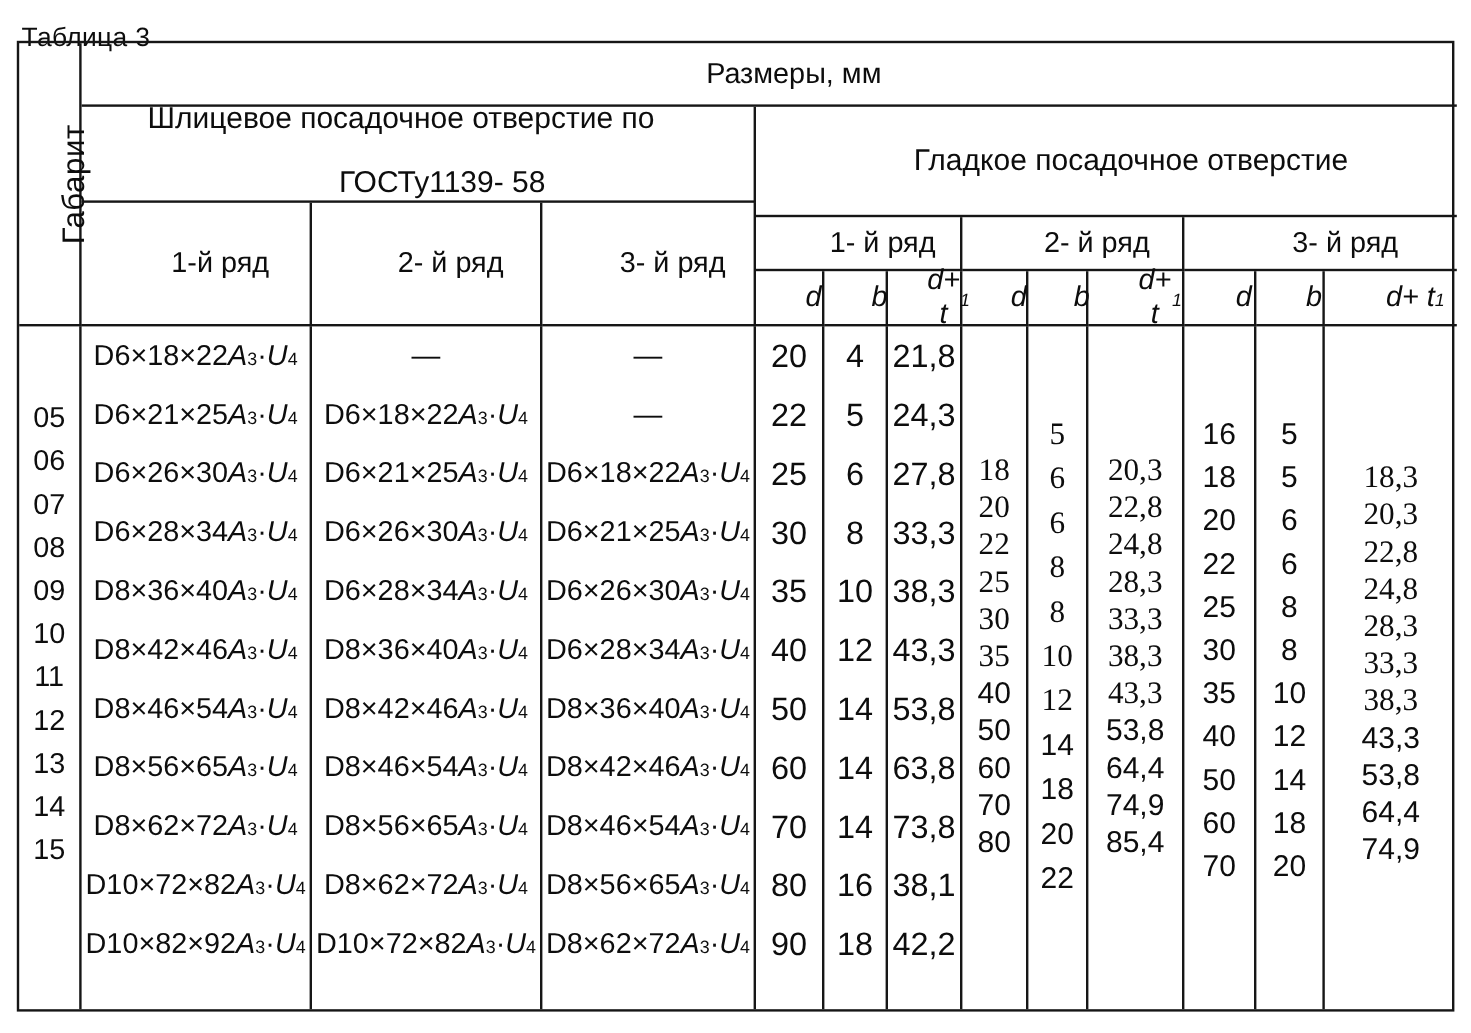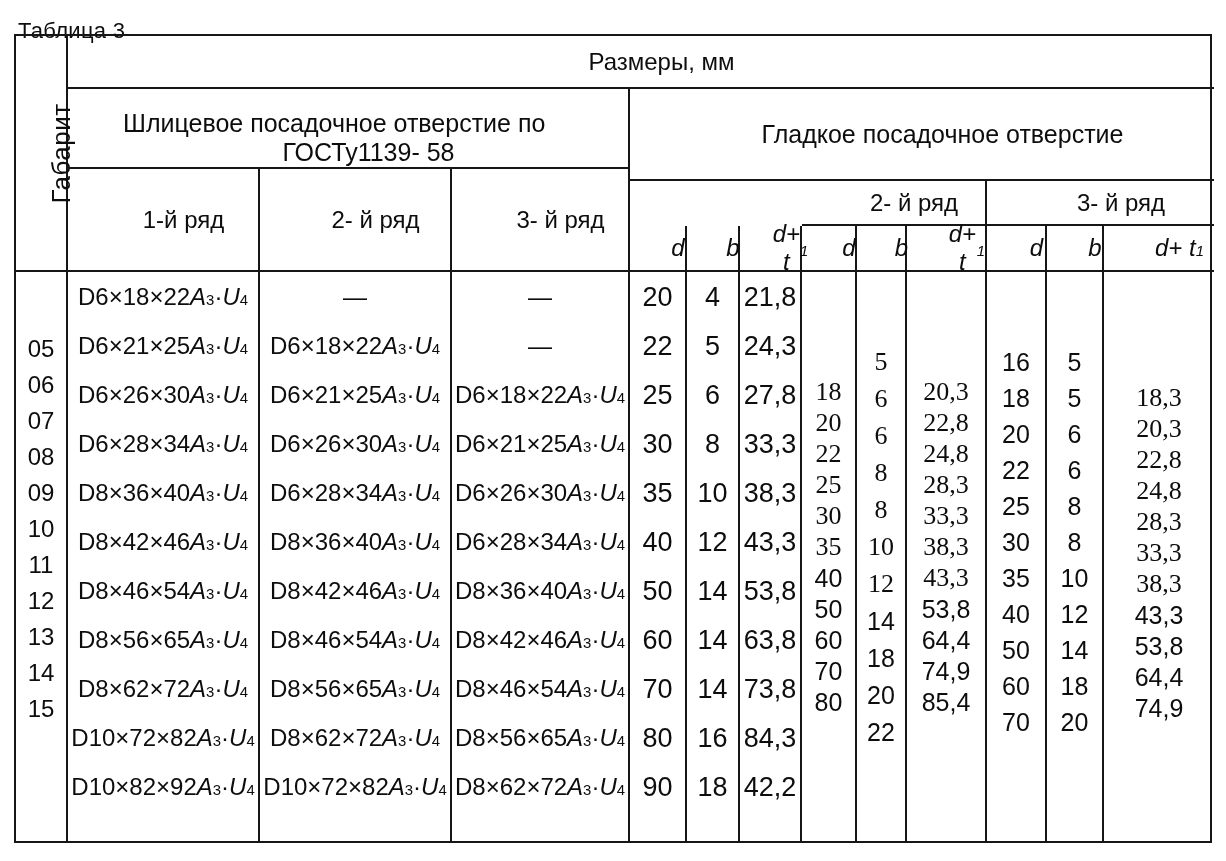--- a/index.html
+++ b/index.html
@@ -13,21 +13,21 @@
   .cell{position:absolute;box-sizing:border-box;display:flex;
         align-items:center;justify-content:center;text-align:center;font-size:24px;}
   .br{border-right:2px solid var(--line);} .bb{border-bottom:2px solid var(--line);padding-left:41px;}
   .rot{transform:rotate(-90deg);white-space:nowrap;font-size:26px;letter-spacing:.5px;}
   
   #c-gab {left:0;top:0;width:52px;height:236px;}
   #c-sizes{left:52px;top:0;width:1146px;height:53px;}
   #c-spl {left:52px;top:53px;width:562px;height:80px;flex-direction:column;
           align-items:stretch;justify-content:flex-end;font-size:25px;line-height:29px;}
   #c-spl .l1{text-align:left;padding-left:14px;}
-  #c-spl .l2{text-align:center;}
+  #c-spl .l2{text-align:center;margin-top:24px;}
   #c-smo {left:614px;top:53px;width:584px;height:92px;font-size:25px;}
   #c-sr1{left:52px;top:133px;width:192px;height:103px;}
   #c-sr2{left:244px;top:133px;width:192px;height:103px;}
   #c-sr3{left:436px;top:133px;width:178px;height:103px;}
   #c-mr1{left:614px;top:145px;width:172px;height:45px;}
   #c-mr2{left:786px;top:145px;width:185px;height:45px;}
   #c-mr3{left:971px;top:145px;width:227px;height:45px;}
   .sub{top:190px;height:46px;font-style:italic;font-size:24px;}
   #c-s1d{left:614px;width:57px;} #c-s1b{left:671px;width:53px;} #c-s1t{left:724px;width:62px;}
   #c-s2d{left:786px;width:55px;} #c-s2b{left:841px;width:50px;} #c-s2t{left:891px;width:80px;}
@@ -71,20 +71,21 @@
     <div class="cell br bb" id="c-spl">
       <div class="l1">Шлицевое посадочное отверстие по</div>
       <div class="l2">ГОСТу1139- 58</div>
     </div>
     <div class="cell bb" id="c-smo">Гладкое посадочное отверстие</div>
 
     <div class="cell br bb" id="c-sr1">1-й ряд</div>
     <div class="cell br bb" id="c-sr2">2- й ряд</div>
     <div class="cell br bb" id="c-sr3">3- й ряд</div>
 
+    <div class="cell br bb" id="c-mr1">1- й ряд</div>
     <div class="cell br bb" id="c-mr2">2- й ряд</div>
     <div class="cell bb" id="c-mr3">3- й ряд</div>
 
     <div class="cell sub br bb" id="c-s1d">d</div>
     <div class="cell sub br bb" id="c-s1b">b</div>
     <div class="cell sub br bb" id="c-s1t">d+ t<sub>1</sub></div>
     <div class="cell sub br bb" id="c-s2d">d</div>
     <div class="cell sub br bb" id="c-s2b">b</div>
     <div class="cell sub br bb" id="c-s2t">d+ t<sub>1</sub></div>
     <div class="cell sub br bb" id="c-s3d">d</div>
@@ -174,21 +175,21 @@
     <div class="bodycell br n1" id="b-1t">
         <div class="ci">21,8</div>
         <div class="ci">24,3</div>
         <div class="ci">27,8</div>
         <div class="ci">33,3</div>
         <div class="ci">38,3</div>
         <div class="ci">43,3</div>
         <div class="ci">53,8</div>
         <div class="ci">63,8</div>
         <div class="ci">73,8</div>
-        <div class="ci">84,3</div>
+        <div class="ci">38,1</div>
         <div class="ci">42,2</div>
       </div>
 
     <div class="bodycell br n23 serif6" id="b-2d">
         <div class="ci">18</div>
         <div class="ci">20</div>
         <div class="ci">22</div>
         <div class="ci">25</div>
         <div class="ci">30</div>
         <div class="ci">35</div>

